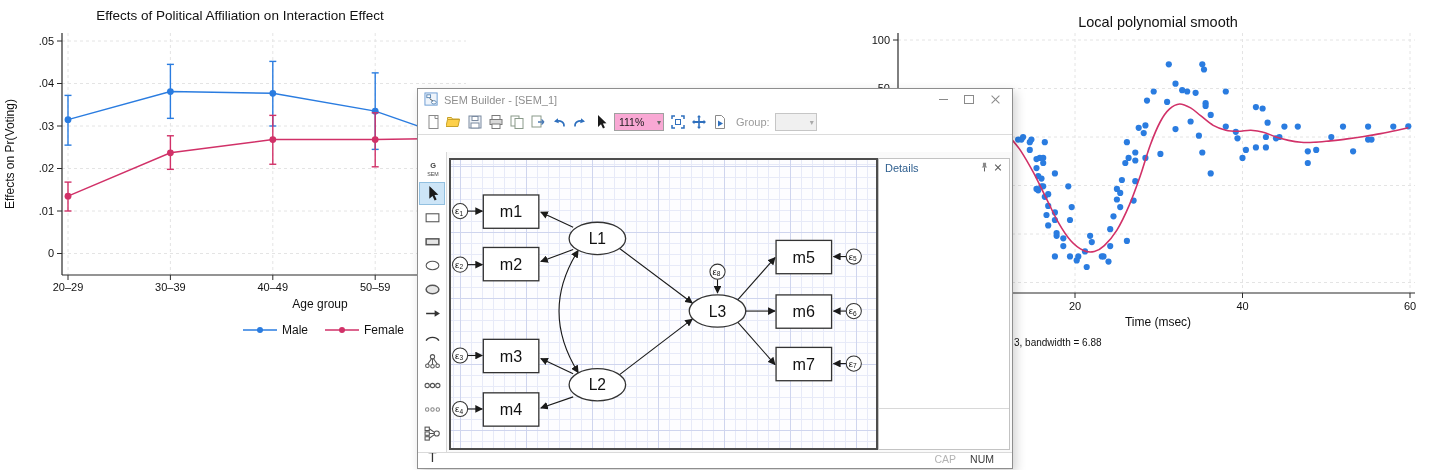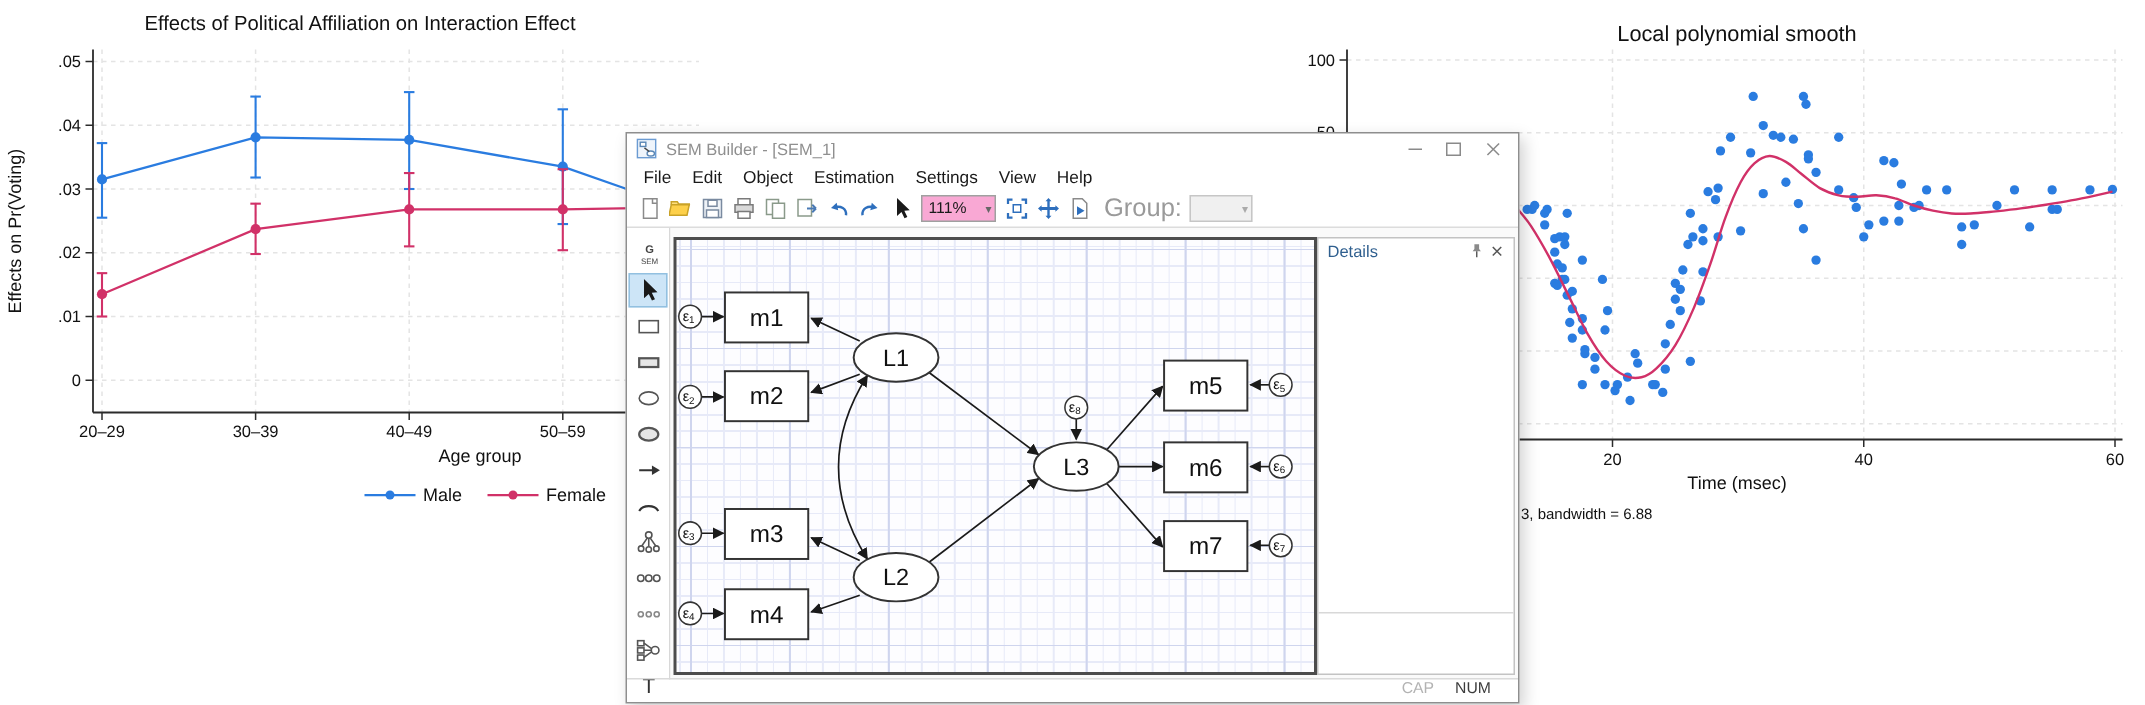--- a/index.html
+++ b/index.html
@@ -27,21 +27,21 @@
   .menubar{height:17px;display:flex;align-items:center;padding-left:4px;}
   .menu-item{padding:1px 7px;font-size:11.5px;cursor:default;}
   .toolbar{height:24px;display:flex;align-items:center;padding-left:4px;border-bottom:1px solid #dcdcdc;}
   .tb-btn{width:21px;height:20px;display:flex;align-items:center;justify-content:center;}
   .tb-btn svg{width:16px;height:16px;}
   .combo{height:16px;border:1px solid #a0a0a0;background:#f9a8d4;display:flex;align-items:center;
          font-size:10.5px;padding:0 2px 0 4px;margin:0 3px;}
   .combo .carat{font-size:8px;color:#666;margin-left:4px;}
   .combo.disabled{background:#f0f0f0;border-color:#c6c6c6;width:34px;}
   .combo.disabled .carat{color:#aaa;margin-left:auto;}
-  .tb-label{color:#9a9a9a;margin:0 2px 0 6px;font-size:17px;}
+  .tb-label{color:#9a9a9a;margin:0 2px 0 6px;font-size:11px;}
   .zoom-combo{width:42px;justify-content:space-between;}
 
   .main-area{position:absolute;top:63px;left:0;right:0;bottom:15px;display:flex;}
   .palette{width:29px;border-right:1px solid #d8d8d8;padding-top:6px;box-sizing:border-box;}
   .pal-btn{width:24px;height:21px;margin:0 auto 1px auto;display:flex;align-items:center;justify-content:center;border:1px solid transparent;}
   .pal-btn svg{width:17px;height:17px;}
   .pal-btn.selected{background:#cde5f7;border:1px solid #92c0e0;}
   .canvas-wrap{position:relative;flex:1;background:#fafafa;}
   .page{position:absolute;left:2px;top:6px;width:425px;height:288px;border:2px solid #4c4c4c;background-color:#fdfdff;
         background-image:
@@ -313,29 +313,20 @@
     <span class="win-btn win-min">
         <i></i>
       </span>
     <span class="win-btn win-max">
         <i></i>
       </span>
     <span class="win-btn win-close">
         <i></i>
       </span>
   </div>
-  <div class="menubar" id="menubar">
-      <span class="menu-item">File</span>
-      <span class="menu-item">Edit</span>
-      <span class="menu-item">Object</span>
-      <span class="menu-item">Estimation</span>
-      <span class="menu-item">Settings</span>
-      <span class="menu-item">View</span>
-      <span class="menu-item">Help</span>
-    </div>
   <div class="toolbar" id="toolbar">
       <div class="tb-btn">
         <svg viewBox="0 0 16 16">
           <rect x="4" y="1.5" width="9" height="13" fill="#fff" stroke="#8a8a8a"></rect>
           <path d="M10 1.5v3h3" fill="none" stroke="#8a8a8a"></path>
         </svg>
       </div>
       <div class="tb-btn">
         <svg viewBox="0 0 16 16">
           <path d="M1.5 5.5v-2h4l1 1.5h7v1" fill="#ffdf7e" stroke="#c9a227"></path>

